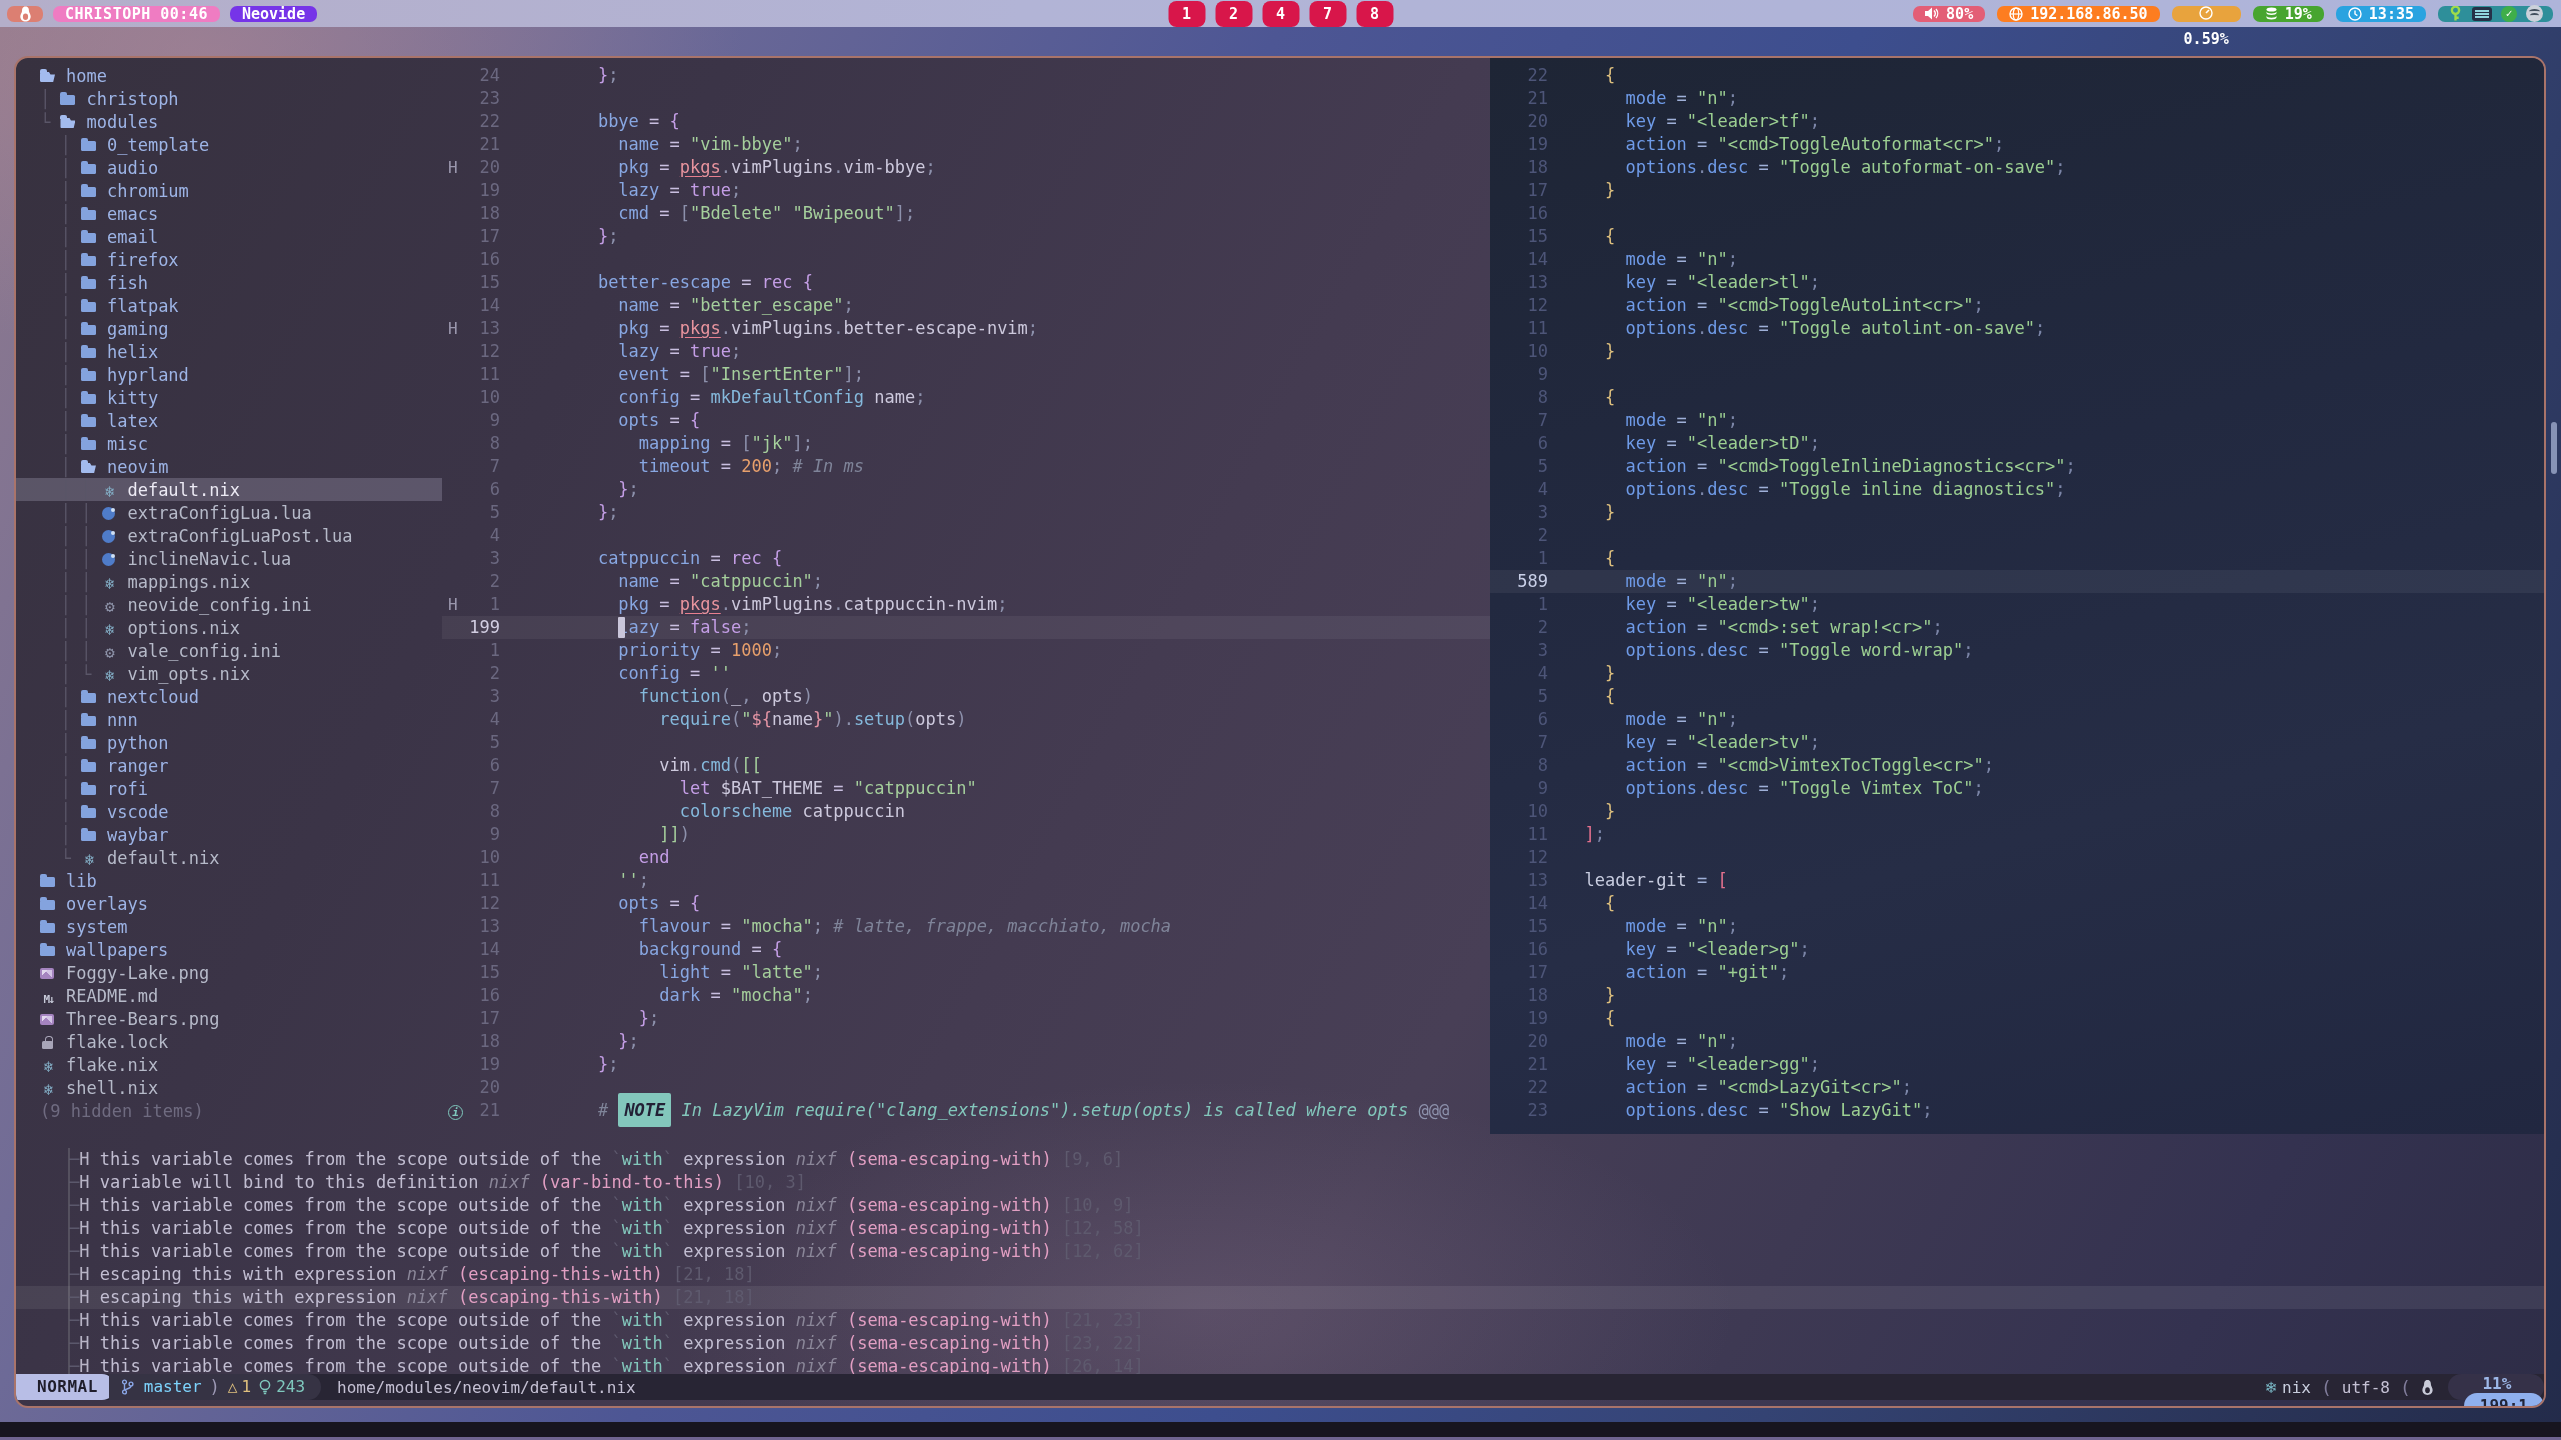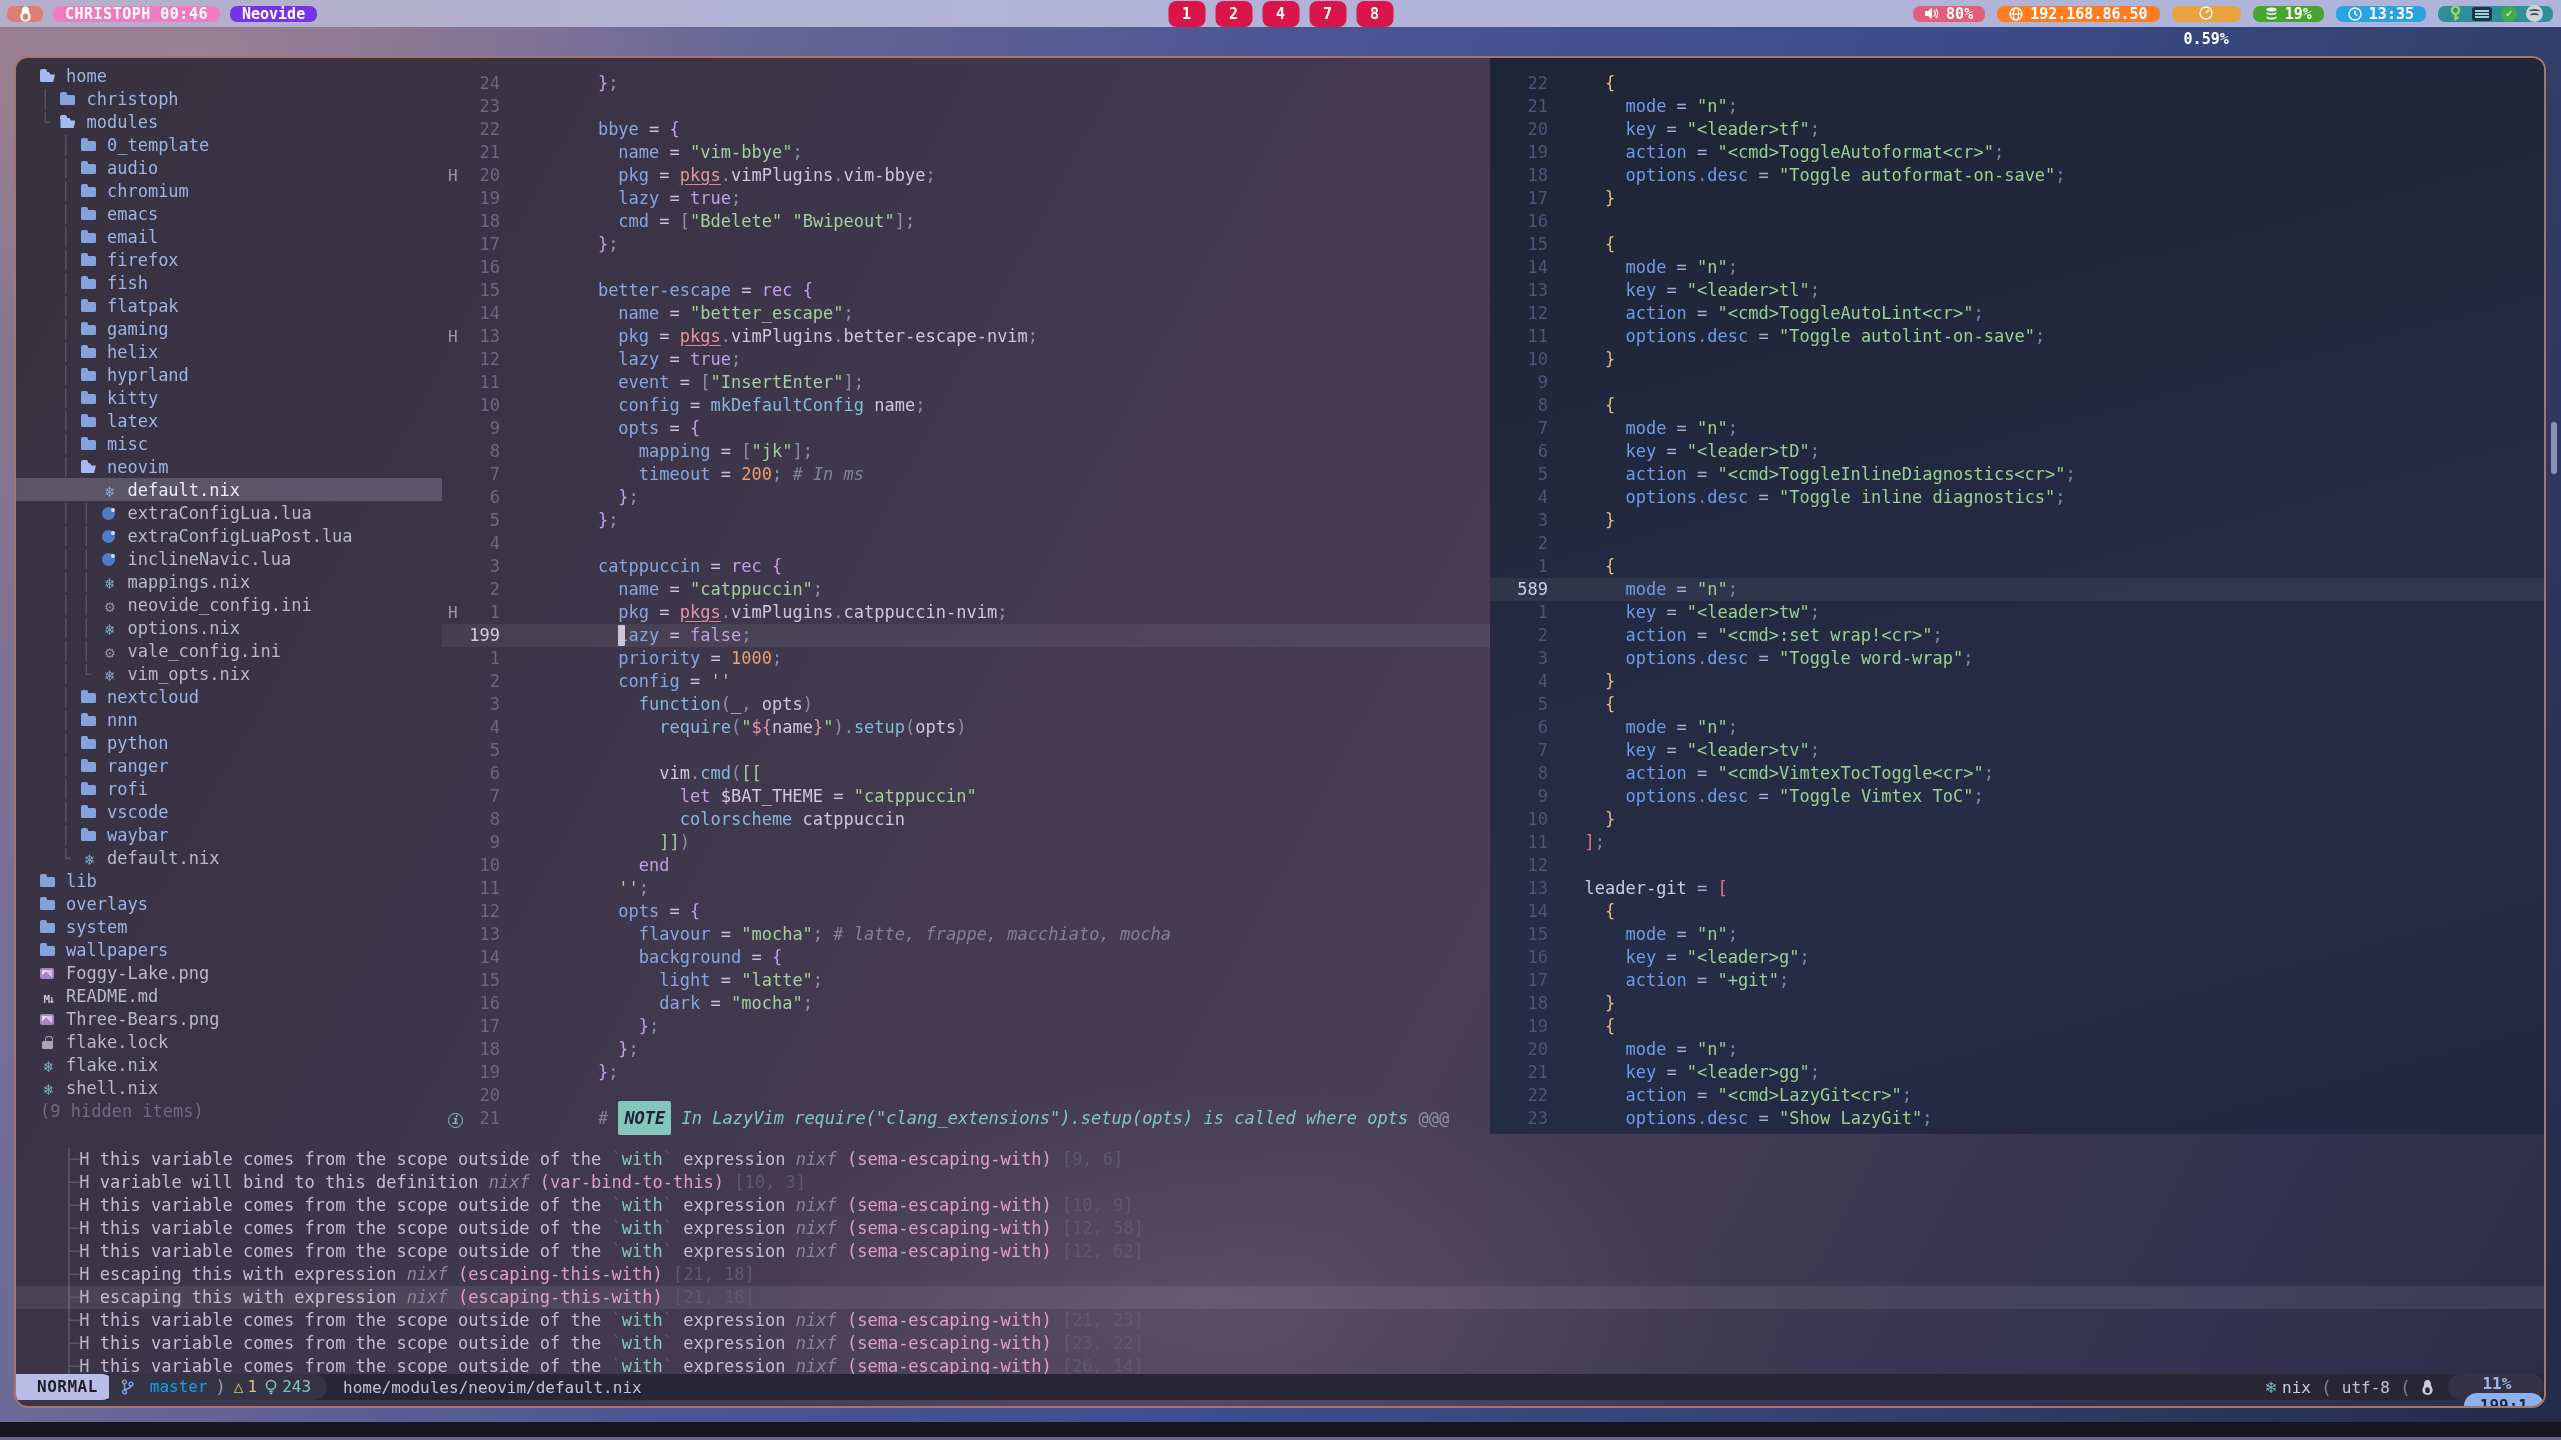--- a/index.html
+++ b/index.html
@@ -72,21 +72,21 @@
   .ic-lu::before{ content:""; position:absolute; top:3px; left:1px; width:13px; height:13px; border-radius:50%; background:#4f7cc9;}
   .ic-lu::after{ content:""; position:absolute; top:4px; left:10px; width:4px; height:4px; border-radius:50%; background:#cfe0f4;}
   .ic-im::before{ content:""; position:absolute; top:4px; left:0; width:14px; height:11px; background:#a584c0; border-radius:2px;}
   .ic-im::after{ content:""; position:absolute; top:6px; left:2px; width:10px; height:7px;
     background:linear-gradient(135deg,#e2d8ee 30%, transparent 31%), linear-gradient(45deg, transparent 55%, #d4c4e6 56%); }
   .ic-md::before{ content:"M↓"; font-size:11px; font-weight:bold; color:#c8cbda; letter-spacing:-1.5px; line-height:17px;}
   .ic-lk::before{ content:""; position:absolute; top:8px; left:2px; width:11px; height:8px; background:#a8a5b8; border-radius:1.5px;}
   .ic-lk::after{ content:""; position:absolute; top:2.5px; left:4.5px; width:6px; height:7px; border:1.8px solid #a8a5b8; border-bottom:none; border-radius:3.5px 3.5px 0 0;}
 
   
-  .pane{ position:absolute; top:14px; font-size:17px; }
+  .pane{ position:absolute; top:6px; font-size:17px; }
   #pane-left{ left:426px; width:1048px; }
   #pane-right{ left:1474px; width:1054px; }
   .crow{ display:flex; height:23px; line-height:23px; white-space:pre; position:relative;}
   .crow.cur{ background:rgba(255,255,255,.06); }
   .gut{ width:26px; flex:none; padding-left:6px; color:#9a97ad; font-size:16px;}
   .lnum{ width:48px; flex:none; text-align:right; padding-right:16px; color:#6b6880;}
   #pane-right .lnum{ color:#4d5578; }
   .crow.cur .lnum{ color:#d2cee2; }
   #pane-right .crow.cur .lnum{ color:#c9d0e8; }
   .code{ position:relative; color:#cdc9dd; }
@@ -112,21 +112,21 @@
   .tk-q{color:#c2bed2} .tk-qt{color:#83c7bc} .tk-qg{color:#8b8799;font-style:italic}
   .tk-qp{color:#e29fc3} .tk-qd{color:#5e5a6e} .tk-qh{color:#b8b4c6}
 
   
   #statusline{ position:absolute; left:0; top:1316px; width:2528px; height:26px;
     background:#282534; display:flex; align-items:center; font-size:16px;}
   .sl-mode{ background:#b8bee6; color:#1f1d2b; font-weight:bold; padding:0 17px 0 21px; height:26px;
     line-height:26px; border-radius:0 13px 13px 0; letter-spacing:.5px;}
   .sl-git{ background:#363344; height:26px; line-height:26px; display:flex; align-items:center;
     padding:0 16px 0 12px; border-radius:0 13px 13px 0; margin-left:-6px; gap:8px;}
-  .sl-branch{ color:#0ea5e9; display:flex; align-items:center; gap:16px;}
+  .sl-branch{ color:#7dd3fc; display:flex; align-items:center; gap:10px;}
   .sl-sep{ color:#9d99b5; font-size:17px;}
   .sl-warn{ color:#dfc07e; display:flex; align-items:center; gap:4px;}
   .sl-hint{ color:#7fc8bd; display:flex; align-items:center; gap:5px;}
   .sl-path{ color:#c5c1d4; margin-left:16px;}
   .sl-right{ margin-left:auto; display:flex; align-items:center; gap:10px;}
   .sl-ft{ color:#c9cede; display:flex; align-items:center; gap:6px;}
   .snow{ color:#7bbac8; font-size:17px;}
   .sl-par{ color:#807c9a; font-size:18px;}
   .sl-enc{ color:#c5c1d4;}
   .sl-pct-wrap{ background:#353148; border-radius:13px; height:26px; display:flex; align-items:center;

